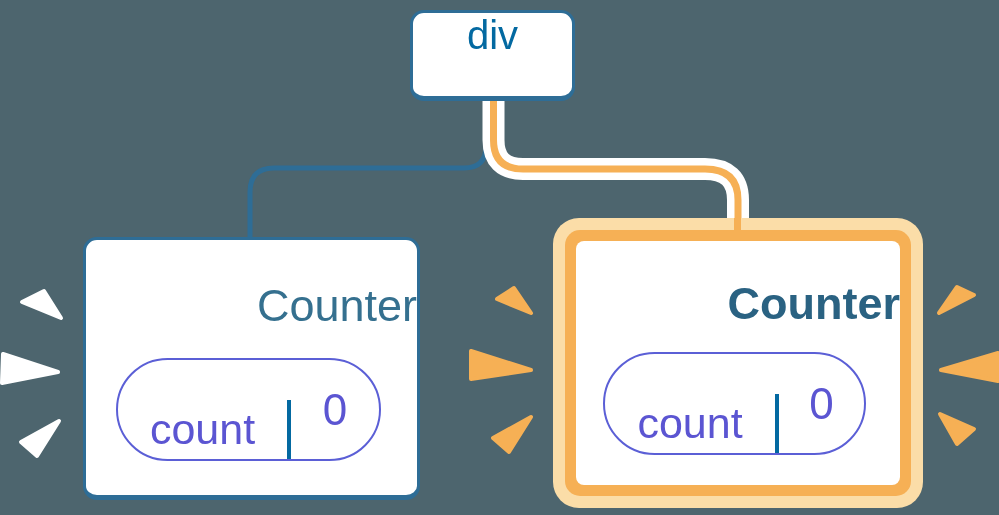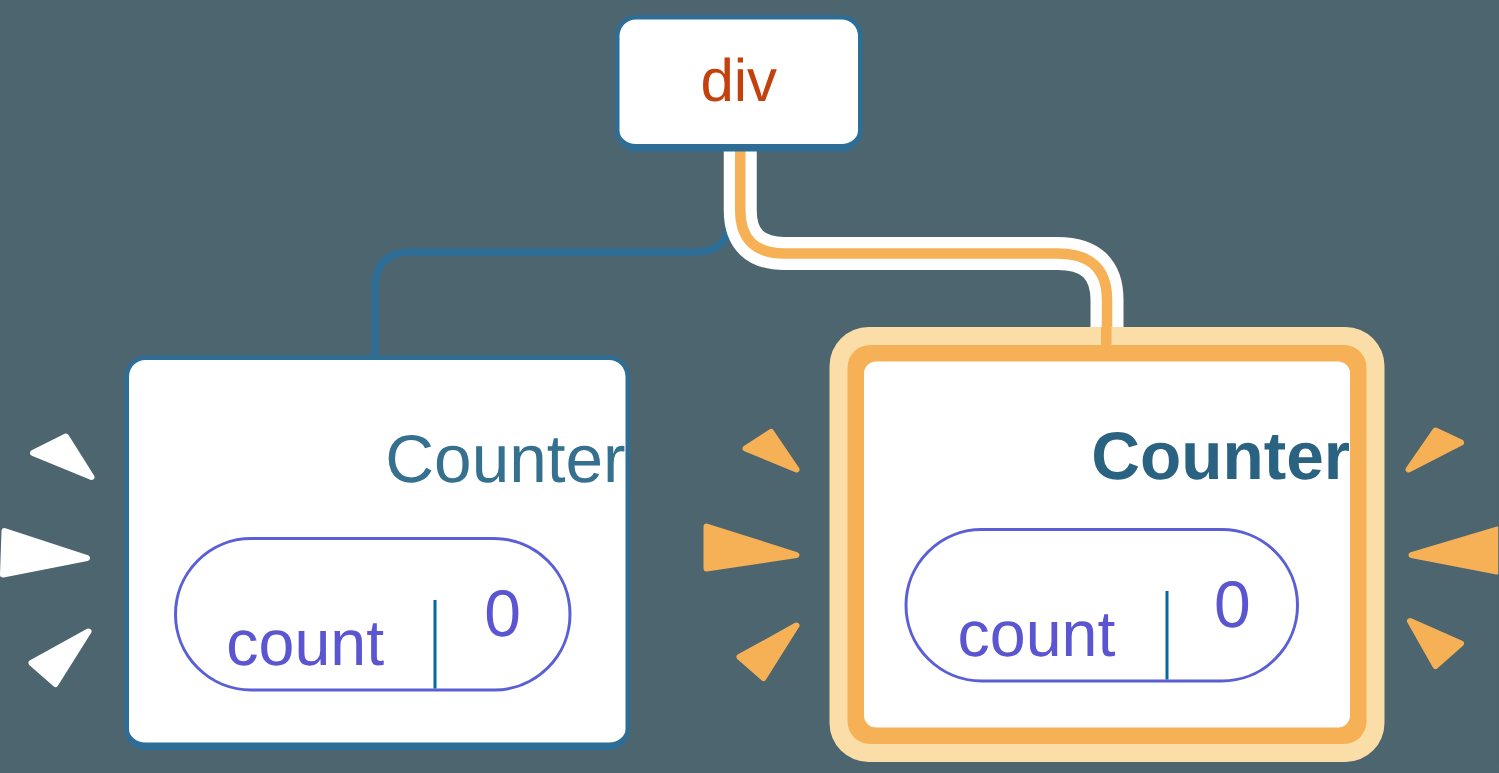--- a/index.html
+++ b/index.html
@@ -10,22 +10,22 @@
     overflow:hidden;
     font-family:"Liberation Sans", sans-serif;
   }
   .wires{position:absolute;left:0;top:0;width:999px;height:515px;}
 
   
   .root-node{
     position:absolute;left:410px;top:10px;width:165px;height:91px;
     box-sizing:border-box;background:#ffffff;
     border:3px solid #2E6D96;border-bottom-width:5px;border-radius:14px;
-    display:flex;align-items:center;justify-content:center;
-    color:#c2410c;font-size:40px;font-weight:500;
+    display:flex;justify-content:center;
+    color:#0369a1;font-size:40px;font-weight:500;
   }
 
   
   .card-left{
     position:absolute;left:83px;top:237px;width:337px;height:263px;
     box-sizing:border-box;background:#ffffff;
     border:3px solid #2E6D96;border-bottom-width:5px;border-radius:14px;
   }
   .card-title{
     position:absolute;left:0;top:40px;width:100%;
@@ -37,21 +37,21 @@
   .pill{
     position:absolute;
     box-sizing:border-box;height:103px;
     border:2px solid #5B5FD6;border-radius:52px;
     display:flex;align-items:stretch;background:#ffffff;
     color:#5B55D2;
   }
   .pill-left{left:30px;top:118px;width:265px;}
   .pill-right{left:27px;top:111px;width:263px;}
   .pill-name{
-    box-sizing:border-box;width:173px;border-right:2px solid #0369a1;
+    box-sizing:border-box;width:173px;border-right:4px solid #0369a1;
     display:flex;align-items:center;justify-content:center;
     font-size:43px;
     margin-top:40px;
   }
   .pill-right .pill-name{width:174px;}
   .pill-value{
     flex:1;display:flex;align-items:center;justify-content:center;
     font-size:44px;
   }
 

